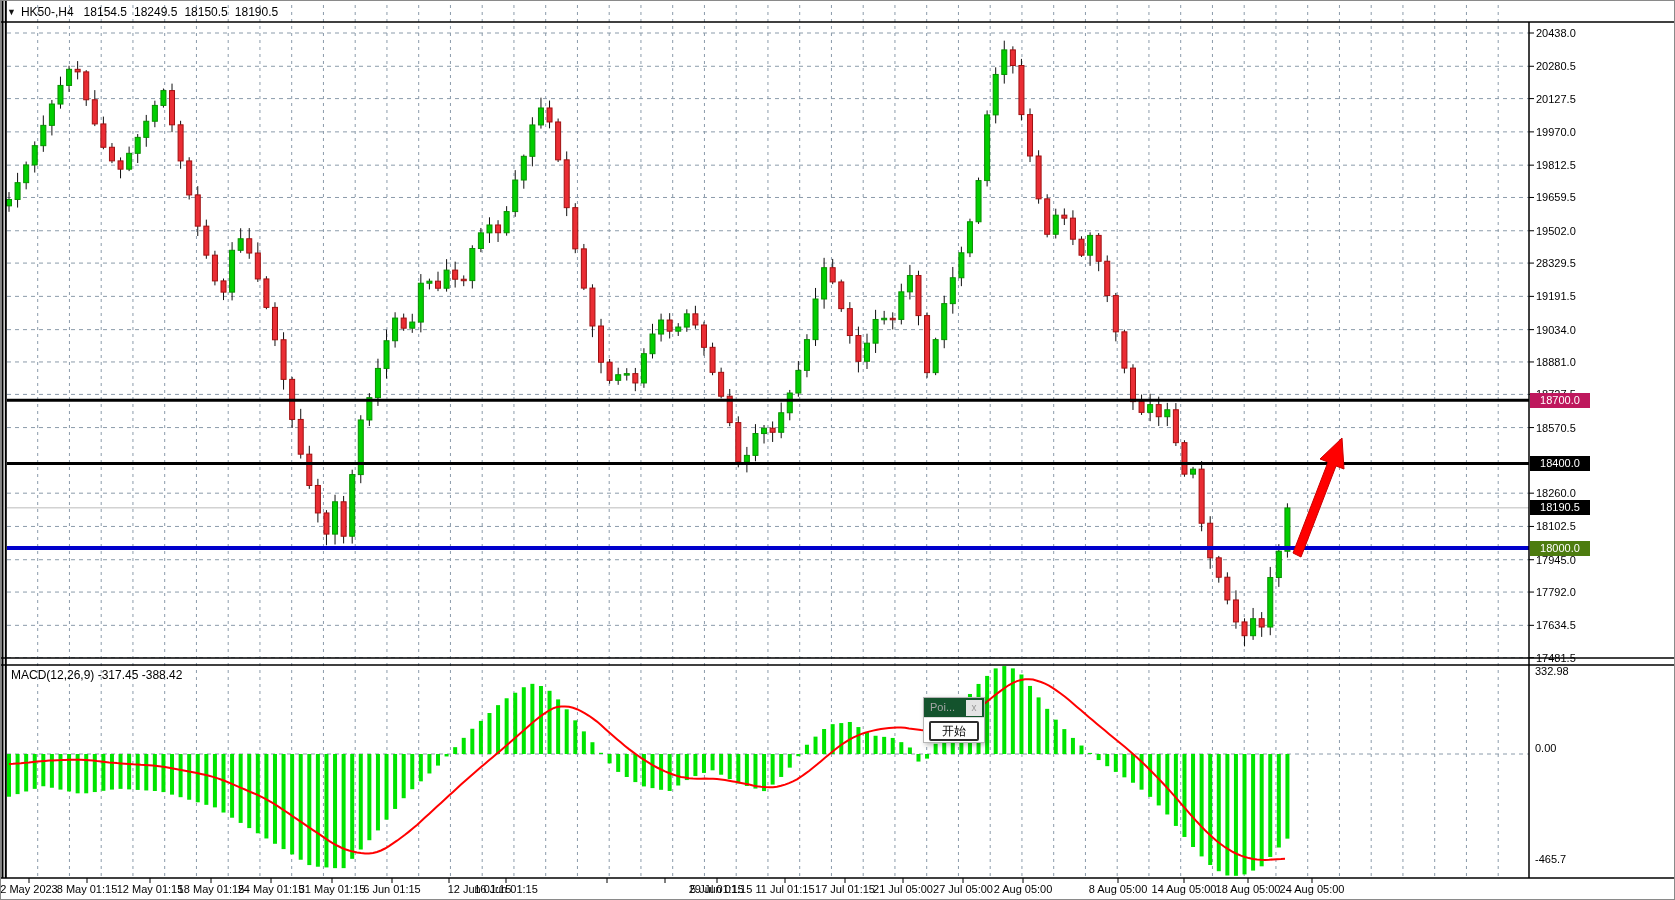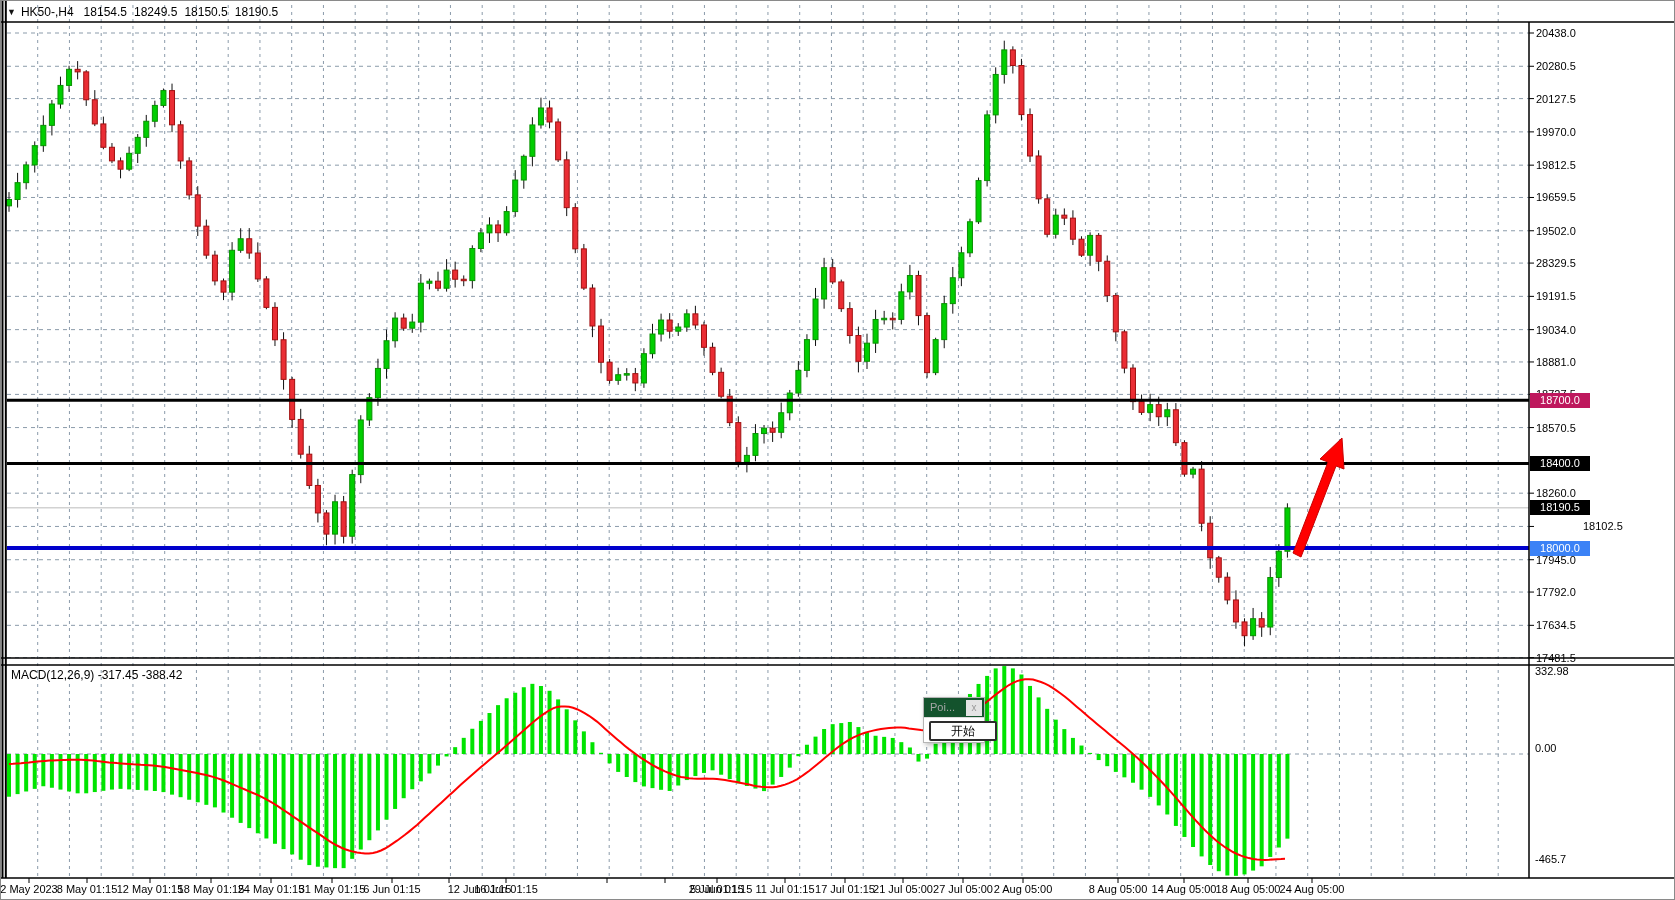--- a/index.html
+++ b/index.html
@@ -17,21 +17,21 @@
   .price-tag{position:absolute;left:1529px;width:60px;height:15px;color:#fff;font-size:11px;
              line-height:15px;text-align:center;z-index:5;}
   .time-label{position:absolute;top:882px;font-size:11px;color:#000;white-space:nowrap;
               transform:translateX(-50%);z-index:3;}
   .popup{position:absolute;left:922px;top:696px;width:62px;height:46px;background:#fff;
          border:1px solid #b5b5b5;box-shadow:2px 2px 5px rgba(0,0,0,.28);z-index:8;}
   .popup .titlebar{position:relative;height:20px;background:#14532d;border-bottom:1px solid #dcdcdc;}
   .popup .title{position:absolute;left:6px;top:3px;font-size:11px;color:#a6a6a6;}
   .popup .close{position:absolute;right:2px;top:2px;width:16px;height:16px;background:#e4e4e4;
                 color:#9a9a9a;font-size:10px;line-height:16px;text-align:center;cursor:default;}
-  .popup .start-btn{position:absolute;left:5px;top:23px;width:68px;height:20px;background:#fdfdfd;
+  .popup .start-btn{position:absolute;left:5px;top:23px;width:50px;height:20px;background:#fdfdfd;
                 border:2px solid #2b2b2b;border-radius:2px;font-size:12px;color:#000;
                 font-family:"Liberation Sans",sans-serif;line-height:15px;text-align:center;padding:0;}
 </style>
 </head>
 <body>
 
 <div class="screen">
   <svg id="gfx" width="1675" height="900" viewBox="0 0 1675 900">
       <g>
         <line x1="36.7" y1="4" x2="36.7" y2="876" stroke="#8B9BAA" stroke-width="1" stroke-dasharray="3,4"></line>
@@ -632,29 +632,29 @@
       <div class="axis-label" style="left: 1535px; top: 158.157px;">19812.5</div>
       <div class="axis-label" style="left: 1535px; top: 190.483px;">19659.5</div>
       <div class="axis-label" style="left: 1535px; top: 223.76px;">19502.0</div>
       <div class="axis-label" style="left: 1535px; top: 256.087px;">28329.5</div>
       <div class="axis-label" style="left: 1535px; top: 289.364px;">19191.5</div>
       <div class="axis-label" style="left: 1535px; top: 322.641px;">19034.0</div>
       <div class="axis-label" style="left: 1535px; top: 354.967px;">18881.0</div>
       <div class="axis-label" style="left: 1535px; top: 387.399px;">18727.5</div>
       <div class="axis-label" style="left: 1535px; top: 420.57px; text-align: center;">18570.5</div>
       <div class="axis-label" style="left: 1535px; top: 486.173px;">18260.0</div>
-      <div class="axis-label" style="left: 1535px; top: 519.45px; margin-left: 47px;">18102.5</div>
+      <div class="axis-label" style="left: 1535px; top: 519.45px;">18102.5</div>
       <div class="axis-label" style="left: 1535px; top: 552.727px;">17945.0</div>
       <div class="axis-label" style="left: 1535px; top: 585.053px;">17792.0</div>
       <div class="axis-label" style="left: 1535px; top: 618.33px;">17634.5</div>
       <div class="axis-label" style="left: 1535px; top: 650.657px;">17481.5</div>
       <div class="price-tag" style="background: #be185d; color: rgb(255, 255, 255); top: 391.709px;">18700.0</div>
       <div class="price-tag" style="background: rgb(0, 0, 0); color: rgb(255, 255, 255); top: 455.094px;">18400.0</div>
       <div class="price-tag" style="background: rgb(0, 0, 0); color: rgb(255, 255, 255); top: 499.357px;">18190.5</div>
-      <div class="price-tag" style="background: #3b82f6; color: rgb(255, 255, 255); top: 539.607px;">18000.0</div>
+      <div class="price-tag" style="background: #4d7c0f; color: rgb(255, 255, 255); top: 539.607px;">18000.0</div>
     </div>
   <div id="macd-axis">
       <div class="axis-label" style="left: 1534px; top: 664px;">332.98</div>
       <div class="axis-label" style="left: 1534px; top: 741px;">0.00</div>
       <div class="axis-label" style="left: 1534px; top: 852px;">-465.7</div>
     </div>
   <div id="time-axis">
       <div class="time-label" style="left: 28px;">2 May 2023</div>
       <div class="time-label" style="left: 86px;">8 May 01:15</div>
       <div class="time-label" style="left: 149px;">12 May 01:15</div>

